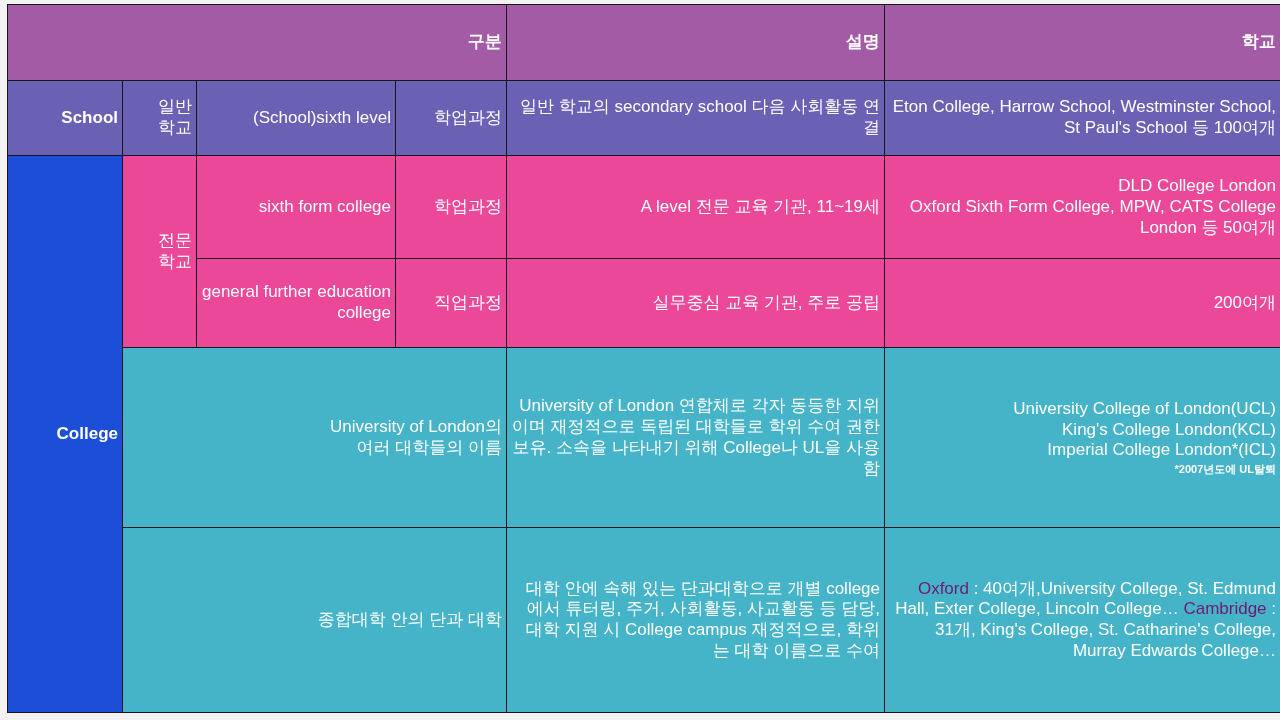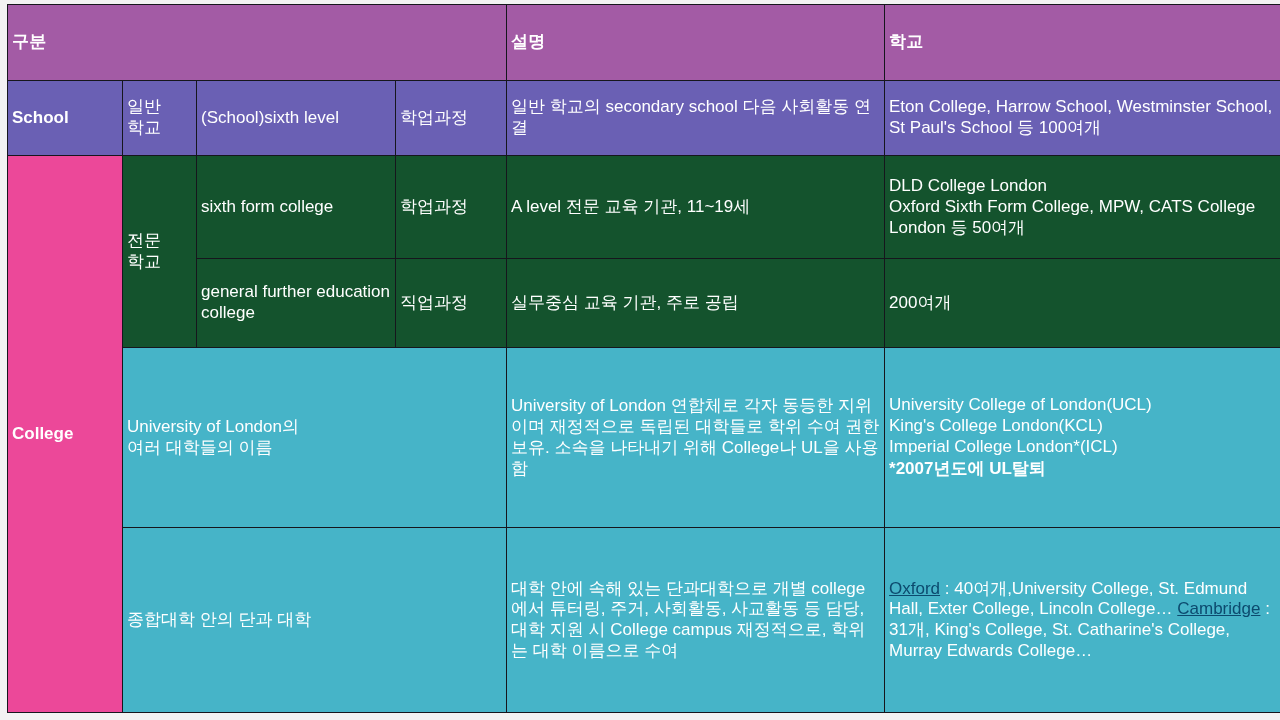--- a/index.html
+++ b/index.html
@@ -27,61 +27,60 @@
     left: 7px;
     top: 4px;
     width: 1273px;
     height: 709px;
     border-collapse: collapse;
     table-layout: fixed;
   }
   .tbl td {
     border: 1px solid #16161d;
     color: #ffffff;
-    text-align: left;
+    text-align: right;
     vertical-align: middle;
     padding: 2px 4px;
     line-height: 1.22;
     font-size: 17px;
     overflow: hidden;
   }
 
   
   .c-head    { background: #a35ba5; }          
   .c-school  { background: #6a60b4; }          
-  .c-side    { background: #ec4899; }          
-  .c-blue    { background: #14532d; }          
+  .c-side    { background: #1d4ed8; }          
+  .c-blue    { background: #ec4899; }          
   .c-teal    { background: #46b4c8; }
 
   
   .hdr-txt {
     font-weight: bold;
     font-size: 19px;
     letter-spacing: .2px;
   }
   .cat-txt {
     font-weight: bold;
     font-size: 21px;
   }
   .sub-txt {
     font-size: 17px;
   }
   .body-txt {
     font-size: 17px;
   }
   .note {
     display: block;
-    font-size: 17px;
+    font-size: 11px;
     font-weight: bold;
     margin-top: 1px;
     line-height: 1.3;
   }
   .hl {
-    color: #0c4a6e;
-    text-decoration: underline;
+    color: #701a75;
   }
 </style>
 </head>
 <body>
 
 <div id="slide">
 
   <table class="tbl">
     <colgroup>
       <col style="width:115px">

